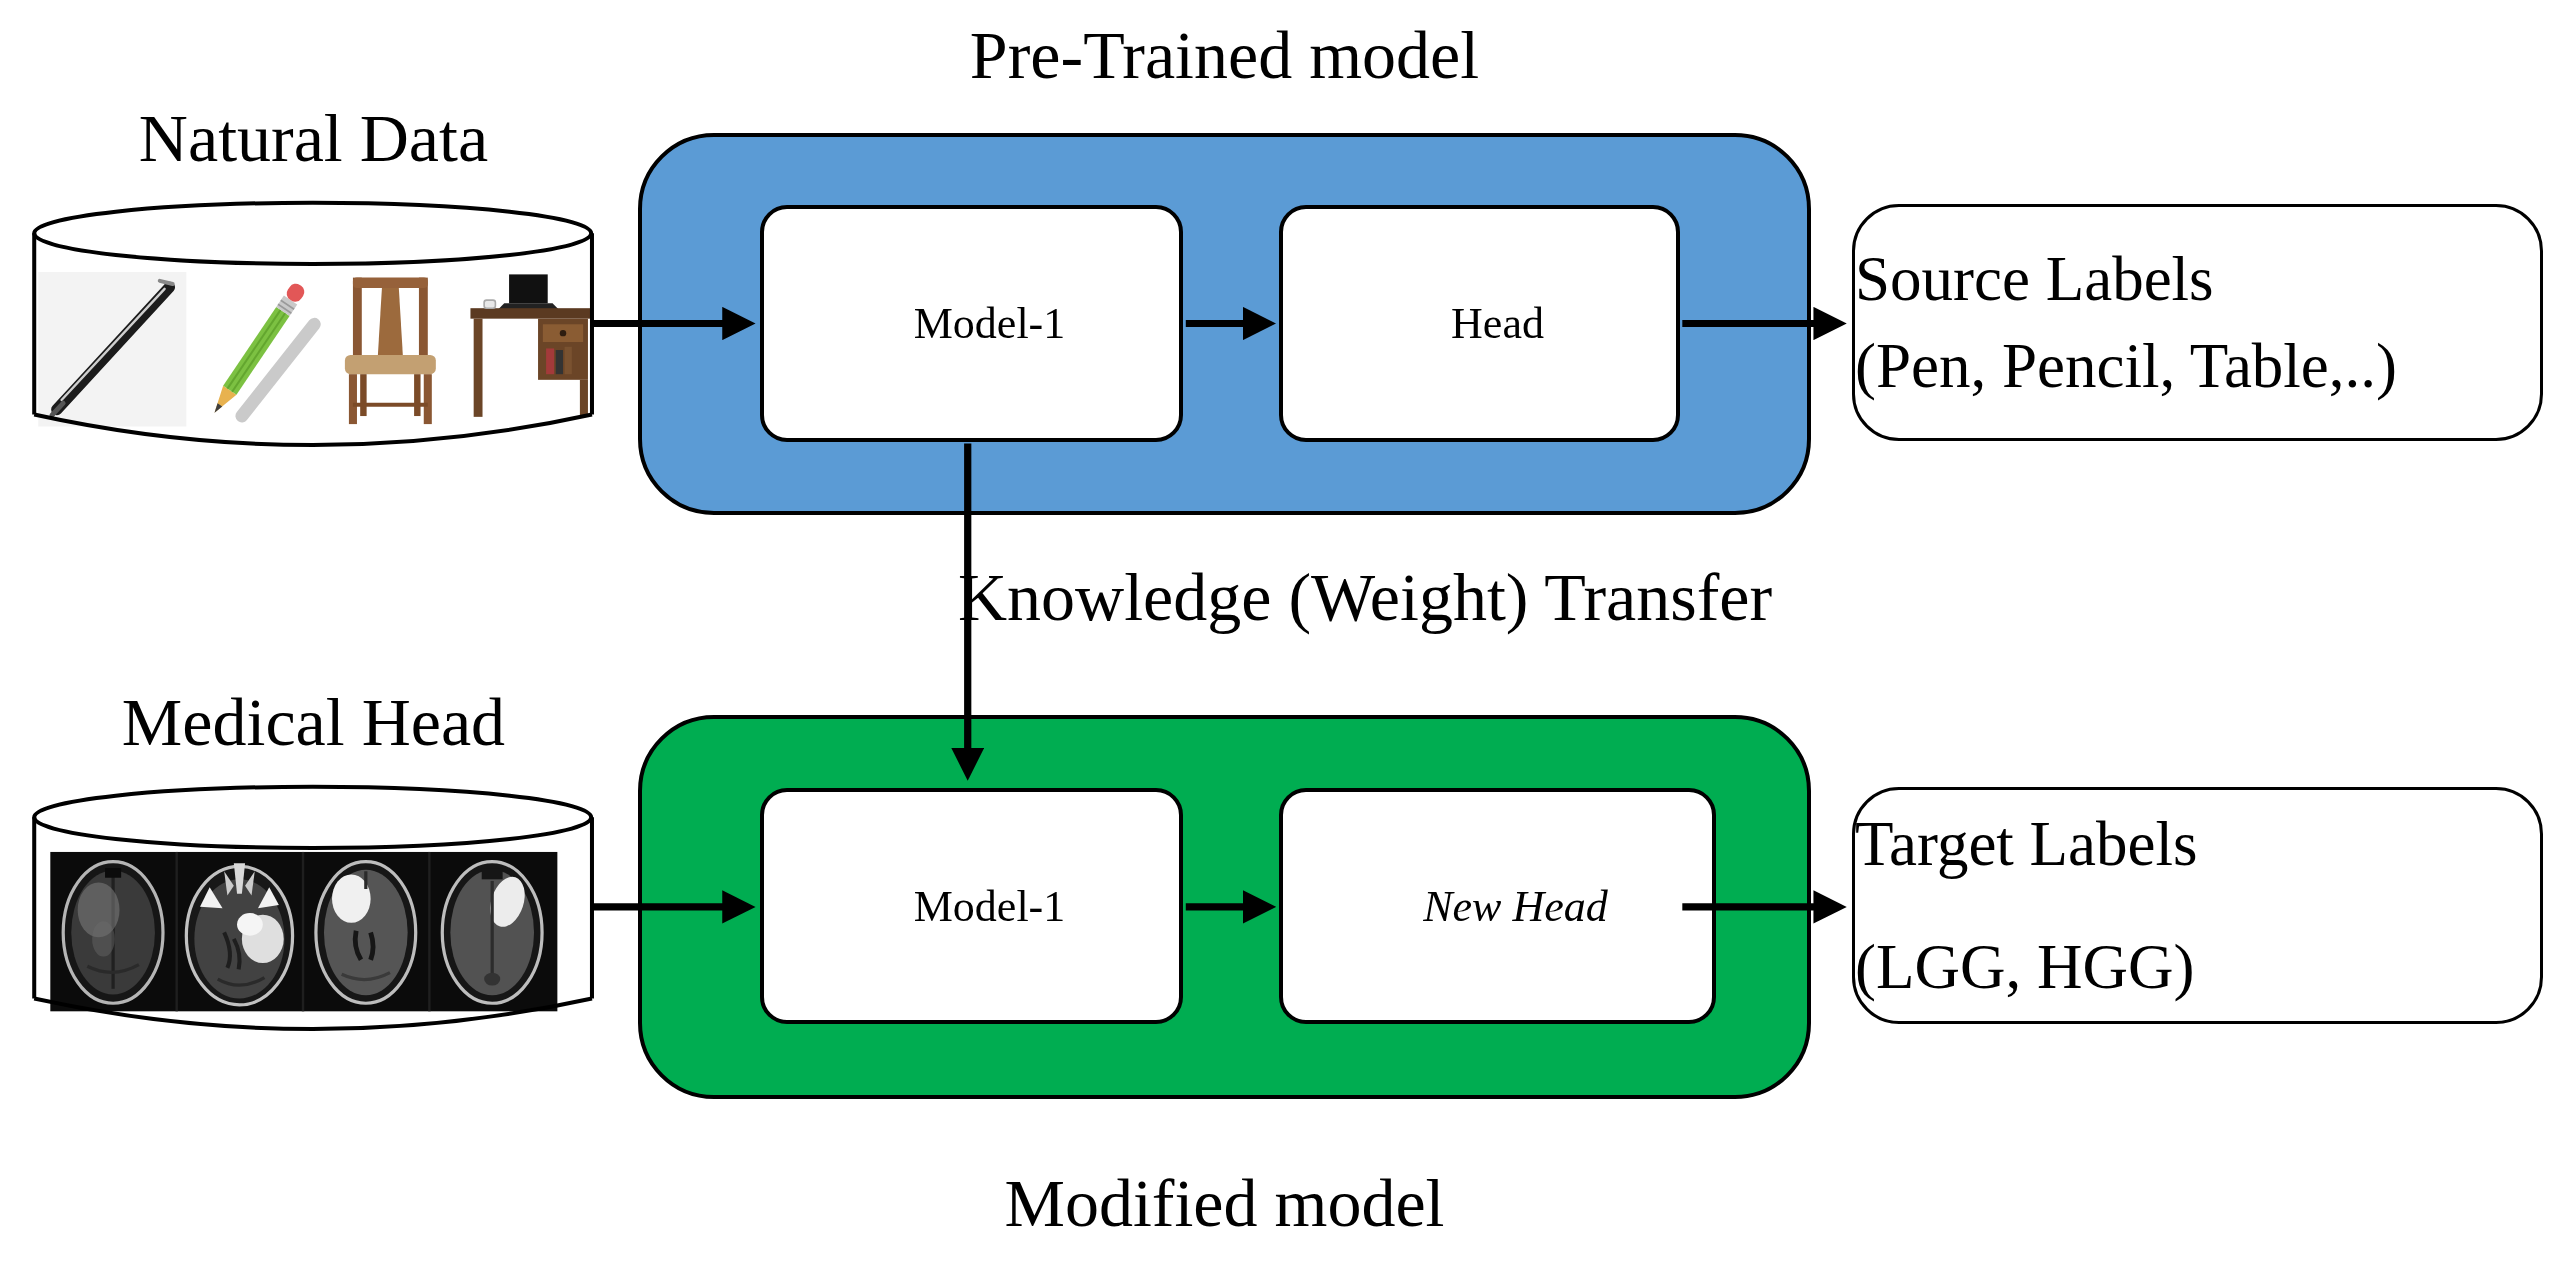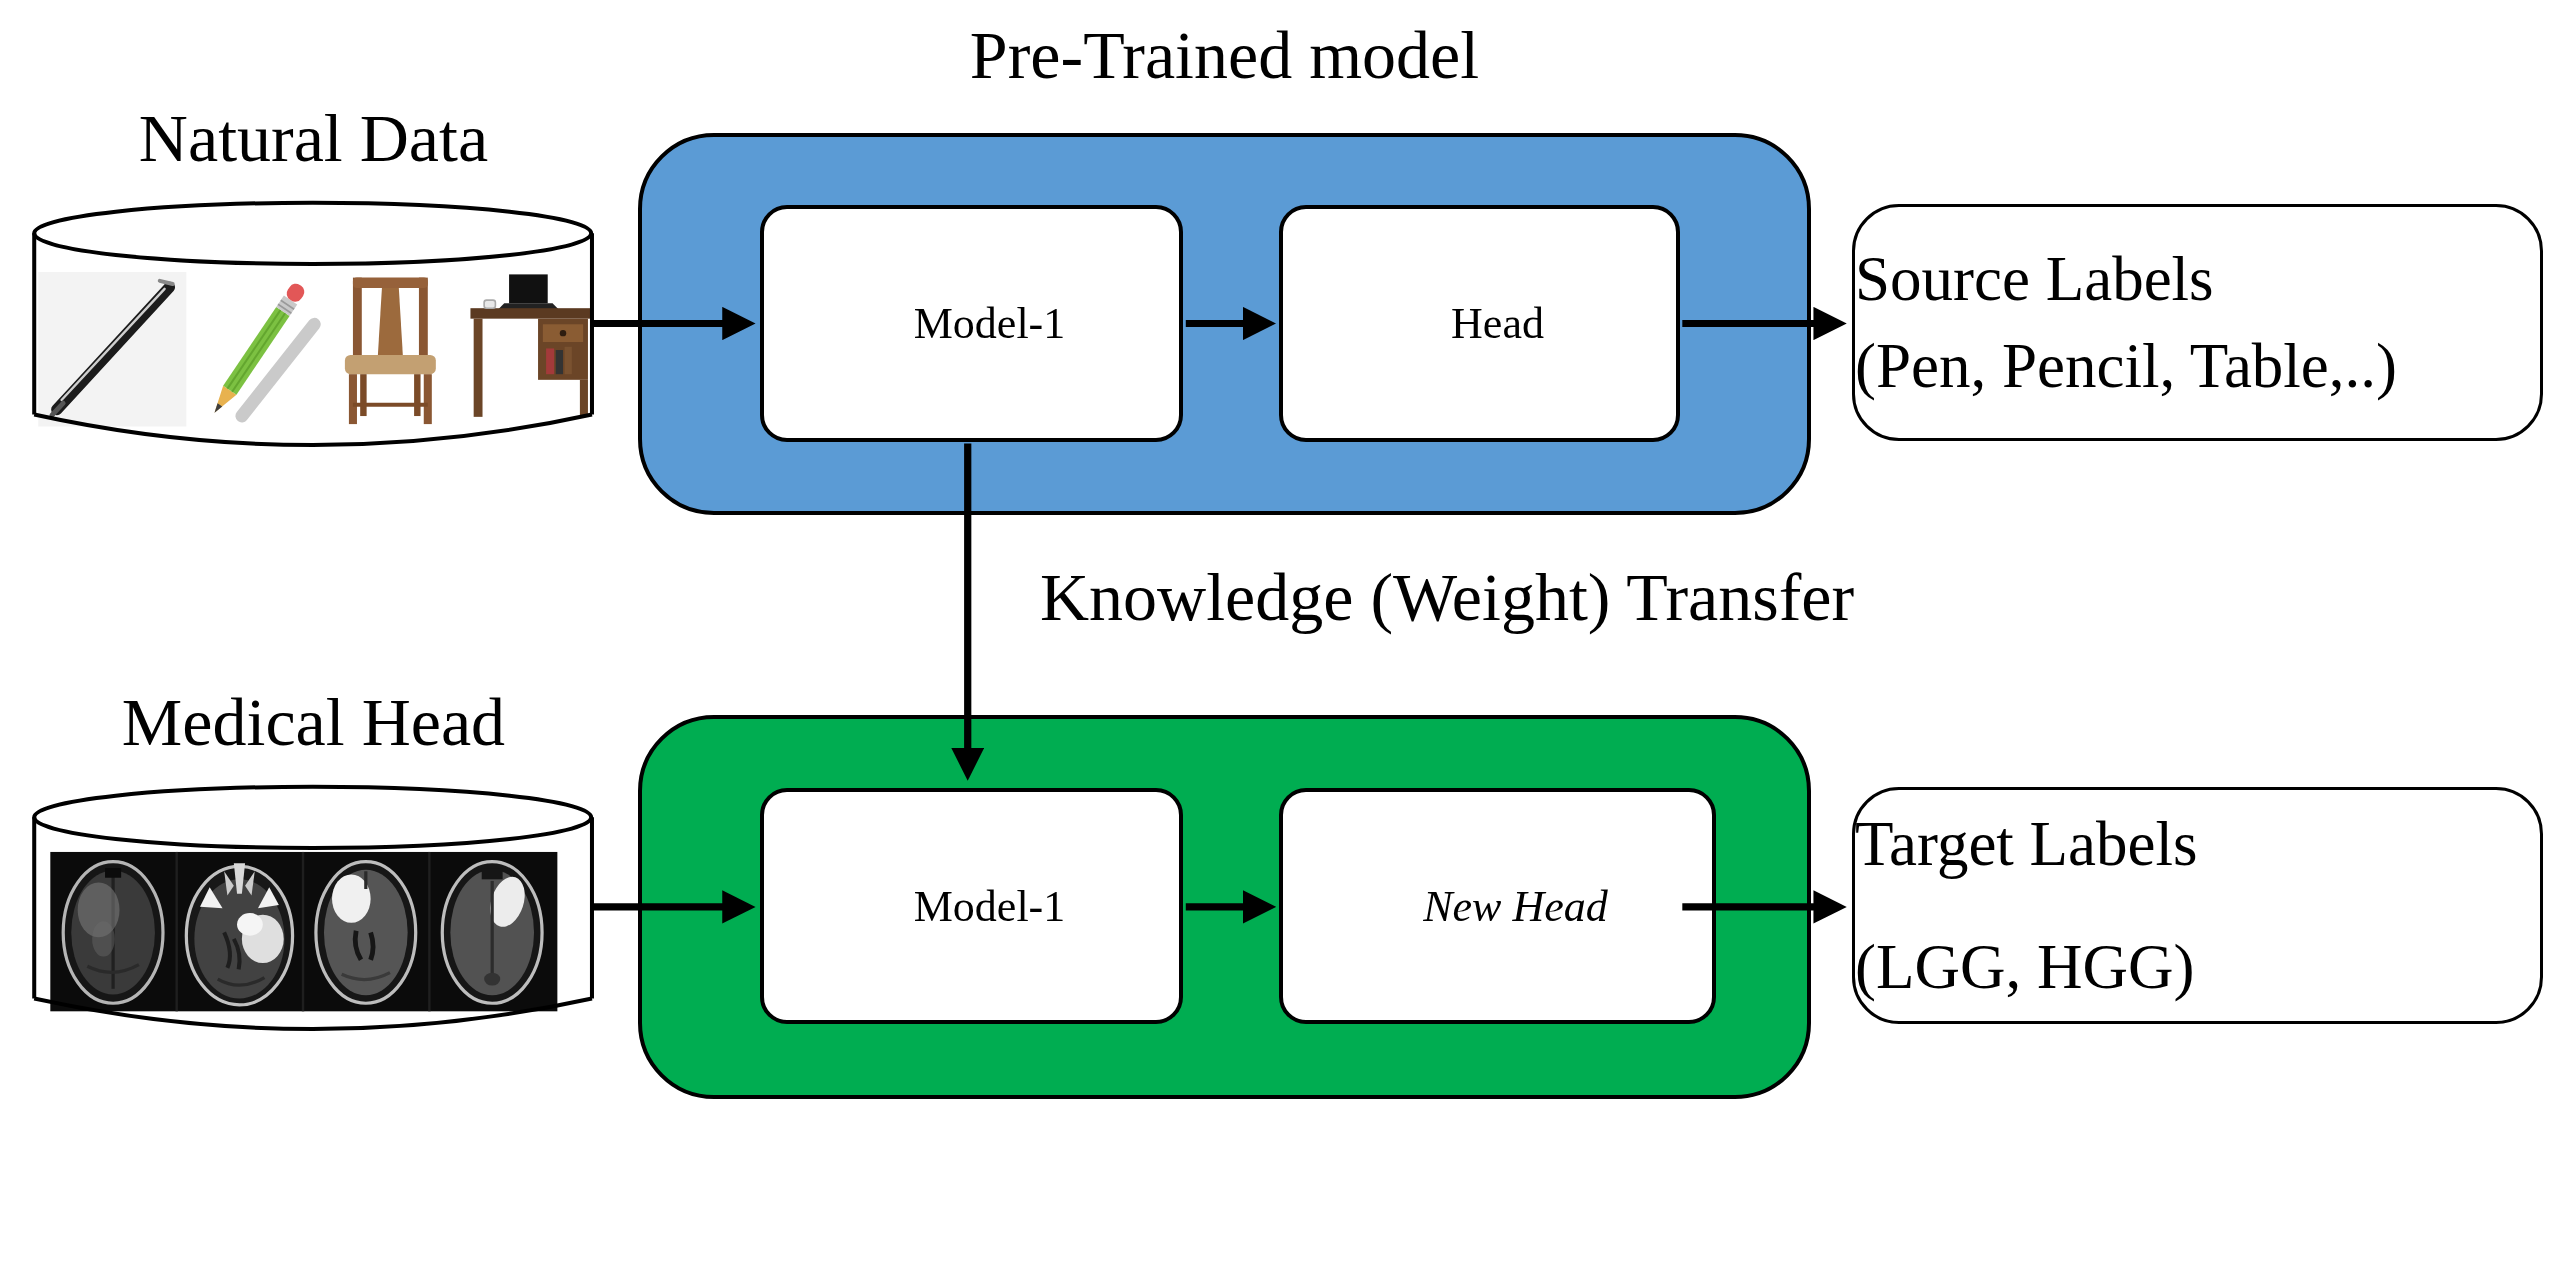--- a/index.html
+++ b/index.html
@@ -25,24 +25,25 @@
 </style>
 </head>
 <body>
 
 <div id="canvas">
 
   <div class="abs title" style="left:638px;top:17.7px;width:1173px;">Pre-Trained model</div>
 
   <div class="abs title" style="left:34px;top:101px;width:559px;">Natural Data</div>
 
-  <div class="abs title" style="left:1040px;top:560px;text-align:left;">Knowledge (Weight) Transfer</div>
+  <div class="abs title" style="left:958px;top:560px;text-align:left;">Knowledge (Weight) Transfer</div>
 
   <div class="abs title" style="left:34px;top:685px;width:559px;">Medical Head</div>
 
+  <div class="abs title" style="left:638px;top:1166px;width:1173px;">Modified model</div>
 
   <svg class="abs" style="left:31px;top:197px;" width="565" height="290" viewBox="0 0 702 360">
 
     <path d="M4,45 L4,270 Q350,346 697,270 L697,45 Z" fill="#ffffff" stroke="none"></path>
     <ellipse cx="350" cy="45" rx="346" ry="38" fill="#ffffff" stroke="none"></ellipse>
 
     <g>
       <rect x="9" y="93" width="184" height="192" fill="#f3f3f3"></rect>
       <line x1="32" y1="264" x2="172" y2="112" stroke="#1c1c1c" stroke-width="14" stroke-linecap="round"></line>
       <line x1="38" y1="252" x2="166" y2="114" stroke="#cfcfcf" stroke-width="3" stroke-linecap="round"></line>

